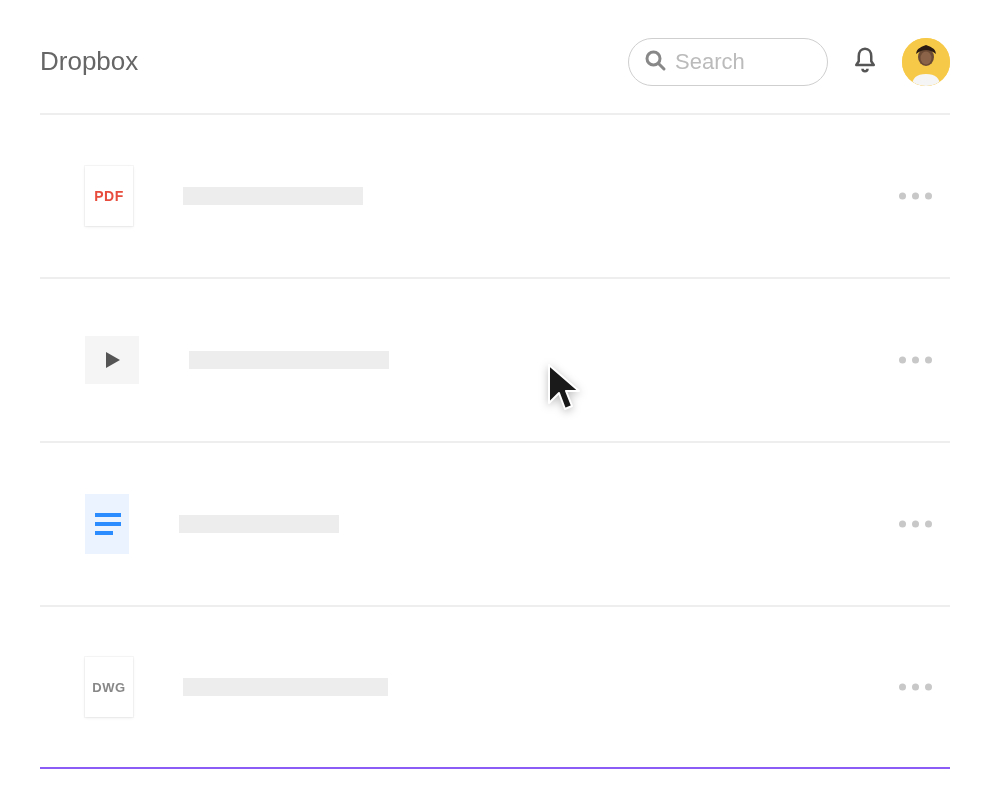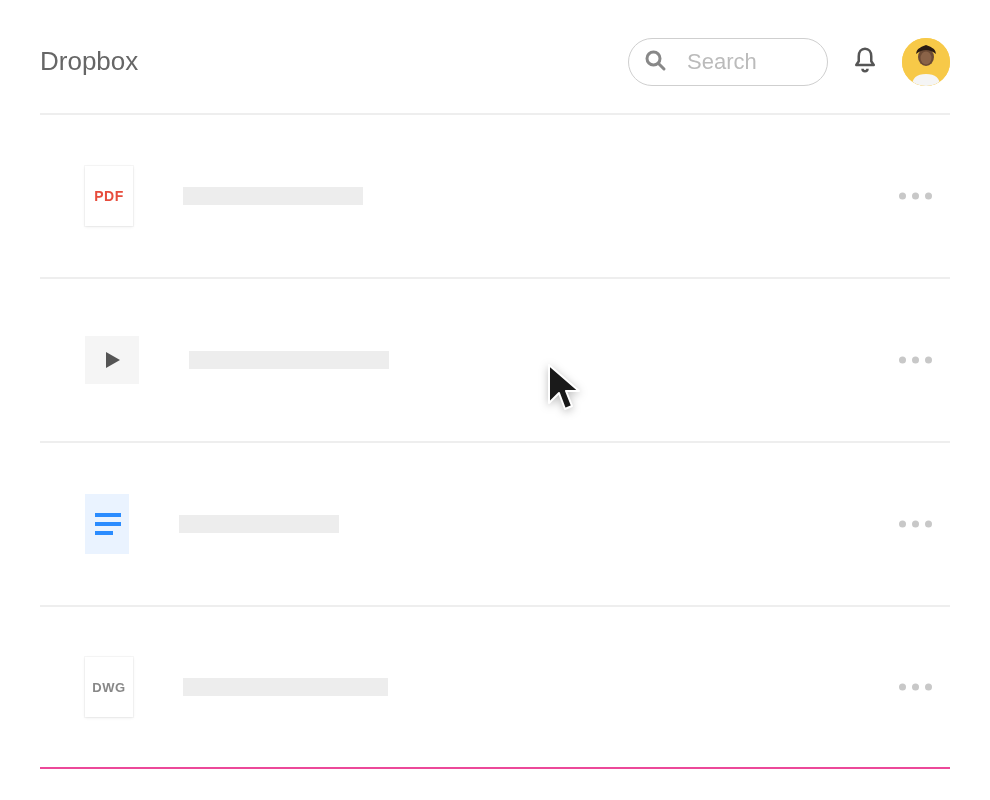--- a/index.html
+++ b/index.html
@@ -37,21 +37,21 @@
     padding: 0 14px;
   }
   .search-box svg { flex-shrink: 0; }
   .search-input {
     border: none;
     outline: none;
     font-size: 22px;
     color: #999;
     background: transparent;
     width: 120px;
-    margin-left: 20px;
+    margin-left: 8px;
   }
   .search-input::placeholder { color: #bbb; }
   .bell-btn {
     background: none;
     border: none;
     cursor: pointer;
     padding: 0;
     display: flex;
     align-items: center;
   }
@@ -71,21 +71,21 @@
   .file-list {
     padding: 0 40px;
   }
   .row {
     display: flex;
     align-items: center;
     height: 164px;
     border-top: 2px solid #eeeeee;
     position: relative;
   }
-  .row:last-child { border-bottom: 2px solid #ec4899; }
+  .row:last-child { border-bottom: 2px solid #8b5cf6; }
   .file-icon-wrap {
     width: 48px;
     height: 60px;
     margin-left: 45px;
     display: flex;
     align-items: center;
     justify-content: center;
     background: #ffffff;
     box-shadow: 0 1px 3px rgba(0,0,0,0.08), 0 0 0 1px rgba(0,0,0,0.03);
   }

